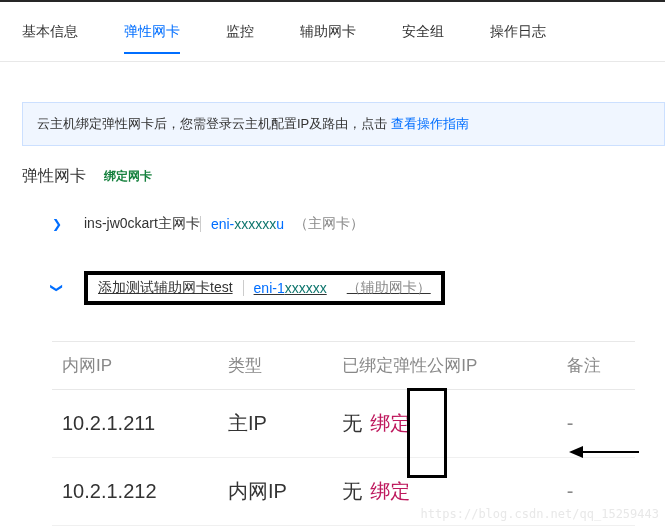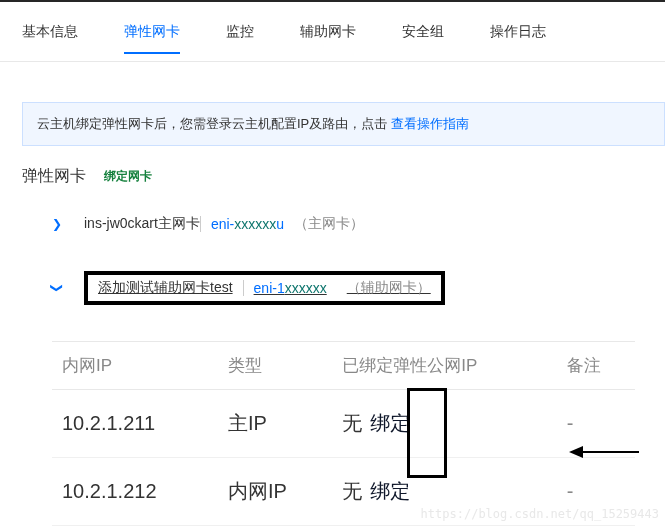--- a/index.html
+++ b/index.html
@@ -25,21 +25,21 @@
     .eni-masked { color:#0f766e; }
     .nic-type { color:#888; margin-left: 10px; }
     .table-wrap { margin: 30px 30px 0 30px; border-top:1px solid #e8e8e8; }
     table { width: 100%; border-collapse: collapse; }
     thead th { text-align:left; color:#888; font-weight:400; font-size:17px; padding: 12px 10px; border-bottom:1px solid #e8e8e8; }
     tbody td { padding: 16px 10px; color:#333; font-size:20px; border-bottom:1px solid #f0f0f0; }
     .dash { color:#888; }
     .bind-cell { position:relative; }
     .bind-inner { display:inline-flex; align-items:center; }
     .bind-inner .no { margin-right:2px; }
-    .bind-inner .lk { color:#0f172a; cursor:pointer; padding:4px 6px;text-align:center; }
+    .bind-inner .lk { color:#be185d; cursor:pointer; padding:4px 6px;text-align:center; }
     .bind-frame { position:absolute; border:3px solid #000; left:75px; top:-2px; width:40px; height:90px; pointer-events:none; }
     .arrow { position:absolute; right:-82px; top:56px; display:flex; align-items:center; }
     .arrow-line { width:56px; height:2px; background:#000; }
     .arrow-head { width:0; height:0; border-right:14px solid #000; border-top:6px solid transparent; border-bottom:6px solid transparent; }
     .watermark { position:fixed; right:6px; bottom:6px; color:#e8e8e8; font-size:12px; font-family:monospace; pointer-events:none;}
     .chev { font-size:12px; }
   </style>
 </head>
 <body>
 

